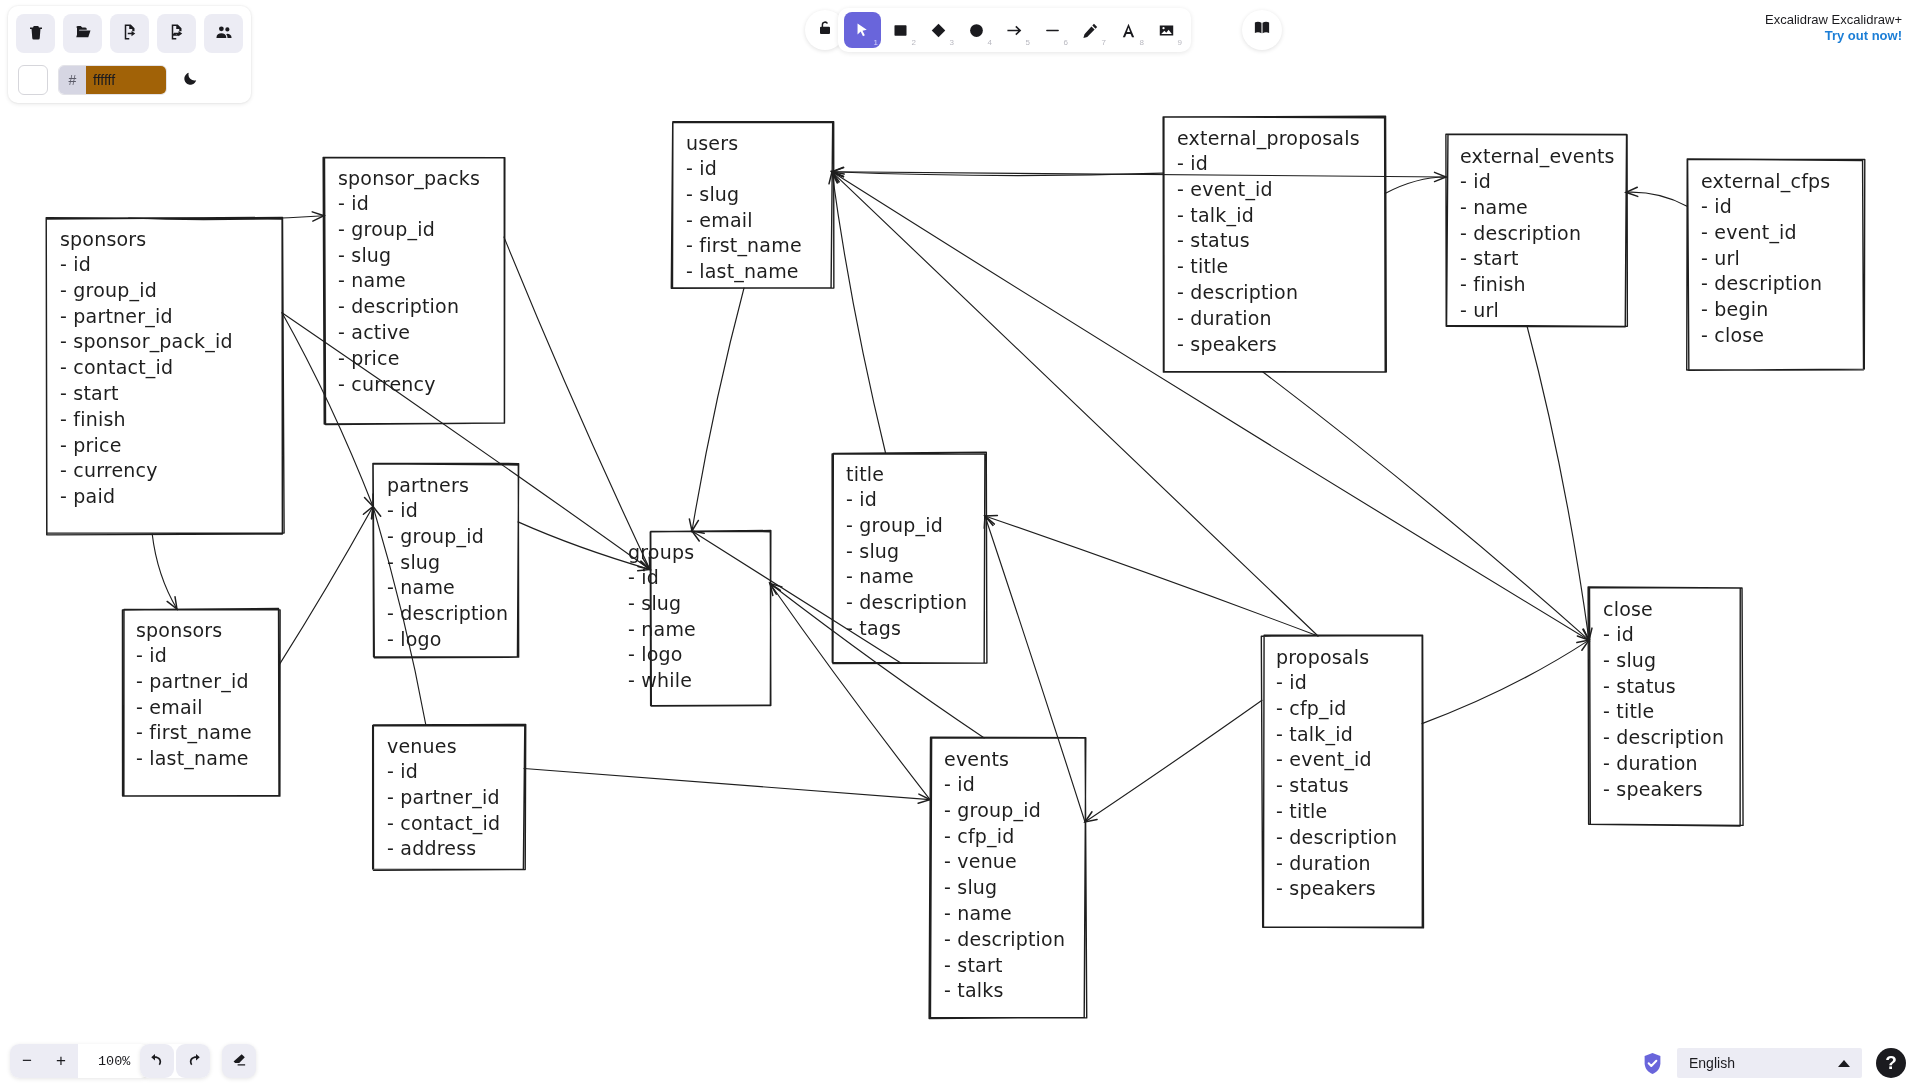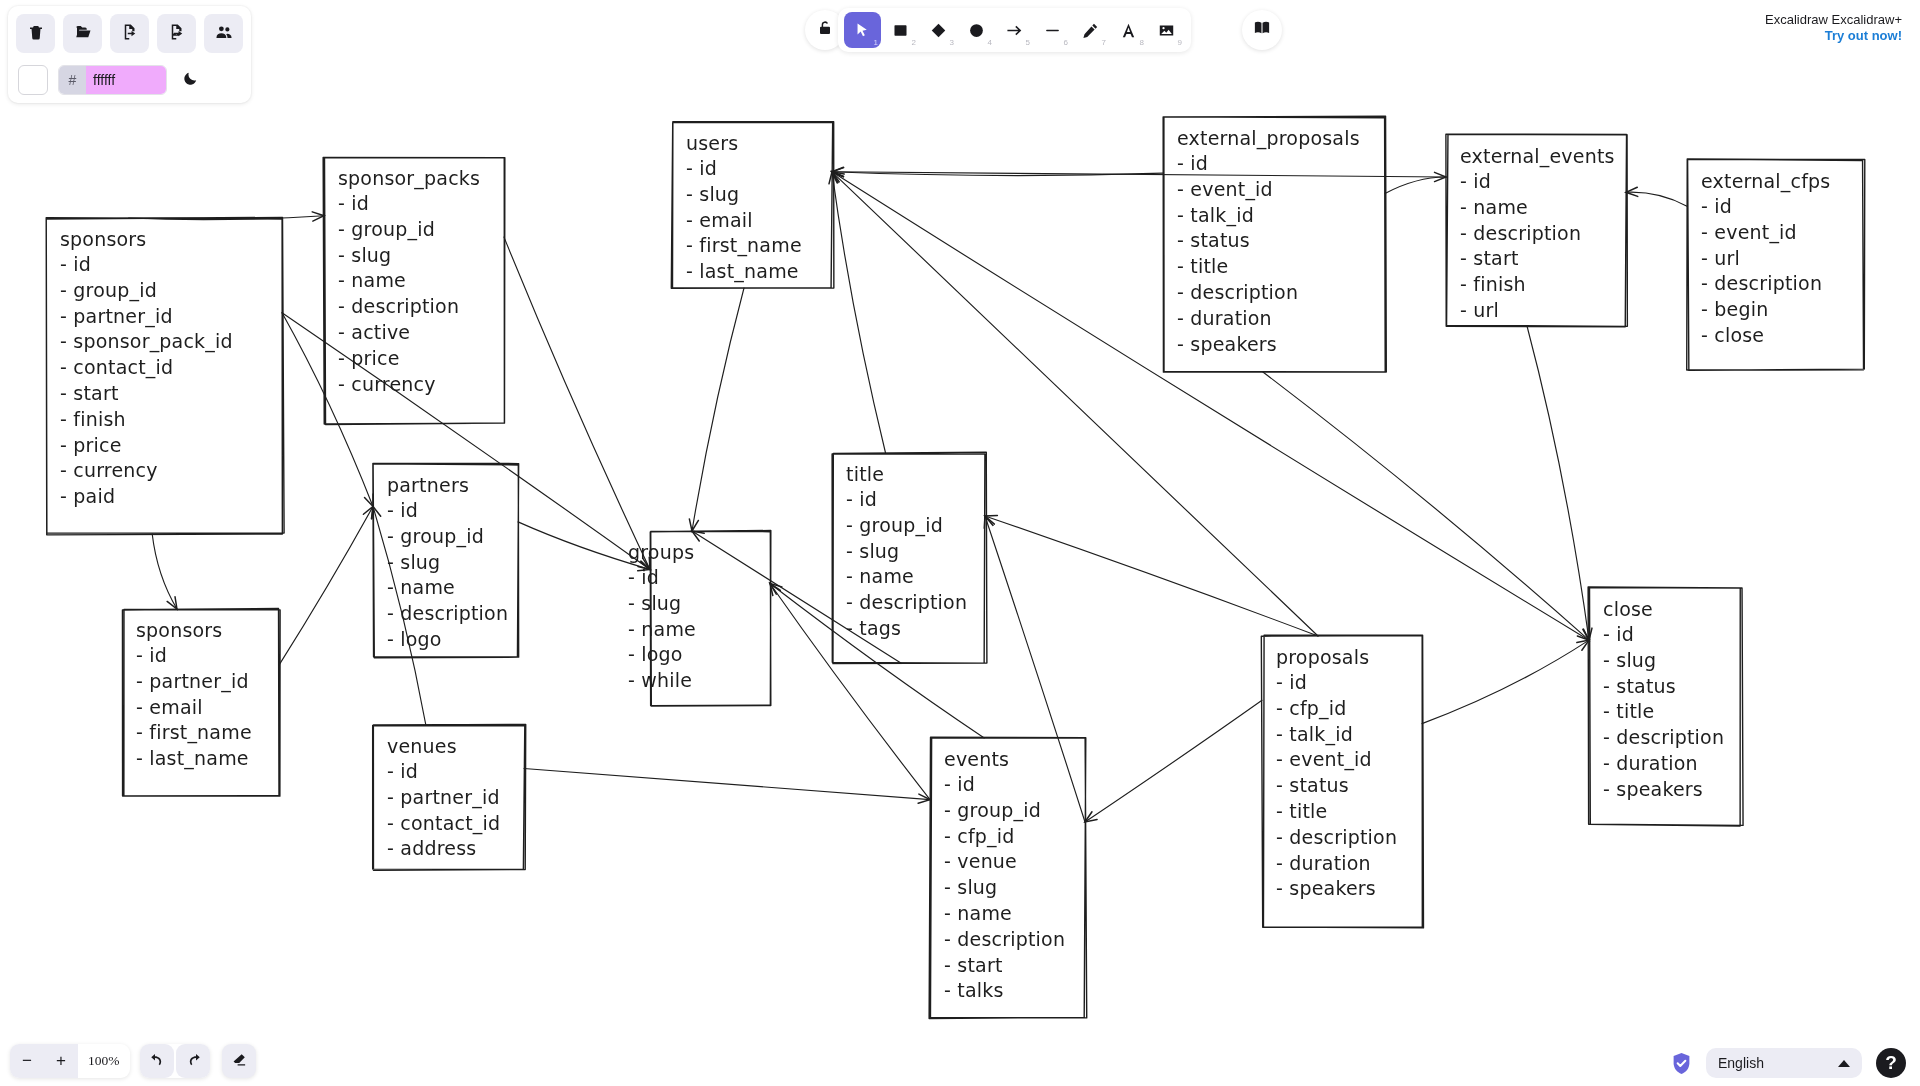--- a/index.html
+++ b/index.html
@@ -56,21 +56,21 @@
     border: 1px solid #e3e3e8; background: #fff;
   }
   .hexsign {
     width: 27px; height: 30px; background: #d6d6e3; color: #5b5b68;
     display: flex; align-items: center; justify-content: center;
     font-size: 14px; font-family: "Liberation Sans", sans-serif;
   }
   .hexval {
     border: none; outline: none; width: 80px; height: 30px;
     padding: 0 7px; font-size: 14px; color: #1b1b1f;
-    font-family: "Liberation Sans", sans-serif; background: #f0abfc;
+    font-family: "Liberation Sans", sans-serif; background: #a16207;
   }
   .moon-btn { width: 26px; height: 26px; display:flex; align-items:center; justify-content:center; cursor: pointer; }
   .moon-btn svg { width: 17px; height: 17px; fill: #1b1b1f; }
 
   
   #lock-btn {
     position: absolute; left: 805px; top: 10px;
     width: 40px; height: 40px; border-radius: 50%;
     background: #fff; box-shadow: 0 1px 4px rgba(0,0,0,.12);
     display: flex; align-items: center; justify-content: center; cursor: pointer; z-index: 21;
@@ -127,22 +127,22 @@
     box-shadow: 0 1px 4px rgba(0,0,0,.10);
     display: flex; align-items: center; z-index: 21;
   }
   .zbtn {
     width: 34px; height: 34px; display:flex; align-items:center; justify-content:center;
     cursor: pointer; background: #ececf4; color: #1b1b1f; font-size: 17px;
   }
   .zbtn:first-child { border-radius: 9px 0 0 9px; }
   .zlevel {
     min-width: 48px; height: 34px; display:flex; align-items:center; justify-content:center;
-    font-size: 13.5px; color: #1b1b1f; cursor: pointer; padding: 0 10px;
-    font-family: Liberation Serif, serif;
+    font-size: 13.5px; color: #1b1b1f; cursor: pointer; padding: 0 20px;
+    font-family: Liberation Mono, monospace;
   }
   #undo-island {
     position: absolute; left: 140px; bottom: 8px;
     height: 34px; border-radius: 9px; background: #fff;
     box-shadow: 0 1px 4px rgba(0,0,0,.10);
     display: flex; align-items: center; gap: 2px; z-index: 21;
   }
   .ubtn {
     width: 34px; height: 34px; border-radius: 9px; background: #ececf4;
     display:flex; align-items:center; justify-content:center; cursor: pointer;
@@ -155,21 +155,21 @@
     display:flex; align-items:center; justify-content:center; cursor:pointer; z-index:21;
   }
   #eraser-island svg { width: 15px; height: 15px; fill: #1b1b1f; }
 
   #footer-right {
     position: absolute; right: 14px; bottom: 8px;
     display: flex; align-items: center; gap: 14px; z-index: 21;
   }
   #shield-icon svg { width: 21px; height: 23px; display:block; }
   #lang-select {
-    width: 156px; height: 30px; border-radius: 10px;
+    width: 185px; height: 30px; border-radius: 2px;
     background: #ececf4; border: none; cursor: pointer;
     display: flex; align-items: center; justify-content: space-between;
     padding: 0 12px; font-size: 14px; color: #1b1b1f;
     font-family: "Liberation Sans", sans-serif;
   }
   .caret-up { width: 0; height: 0; border-left: 6px solid transparent;
               border-right: 6px solid transparent; border-bottom: 7px solid #1b1b1f; }
   #help-btn {
     width: 30px; height: 30px; border-radius: 50%; background: #1b1b1f;
     color: #fff; display:flex; align-items:center; justify-content:center;

